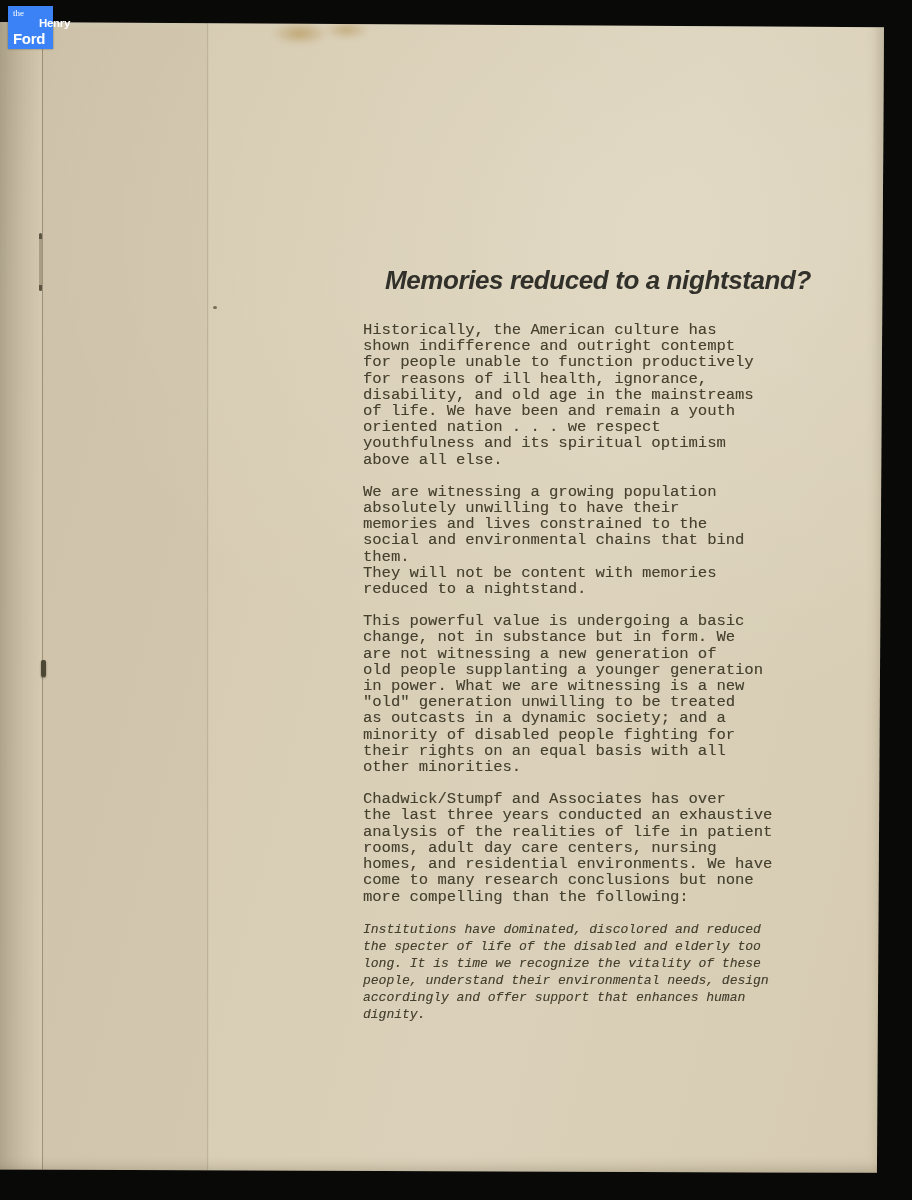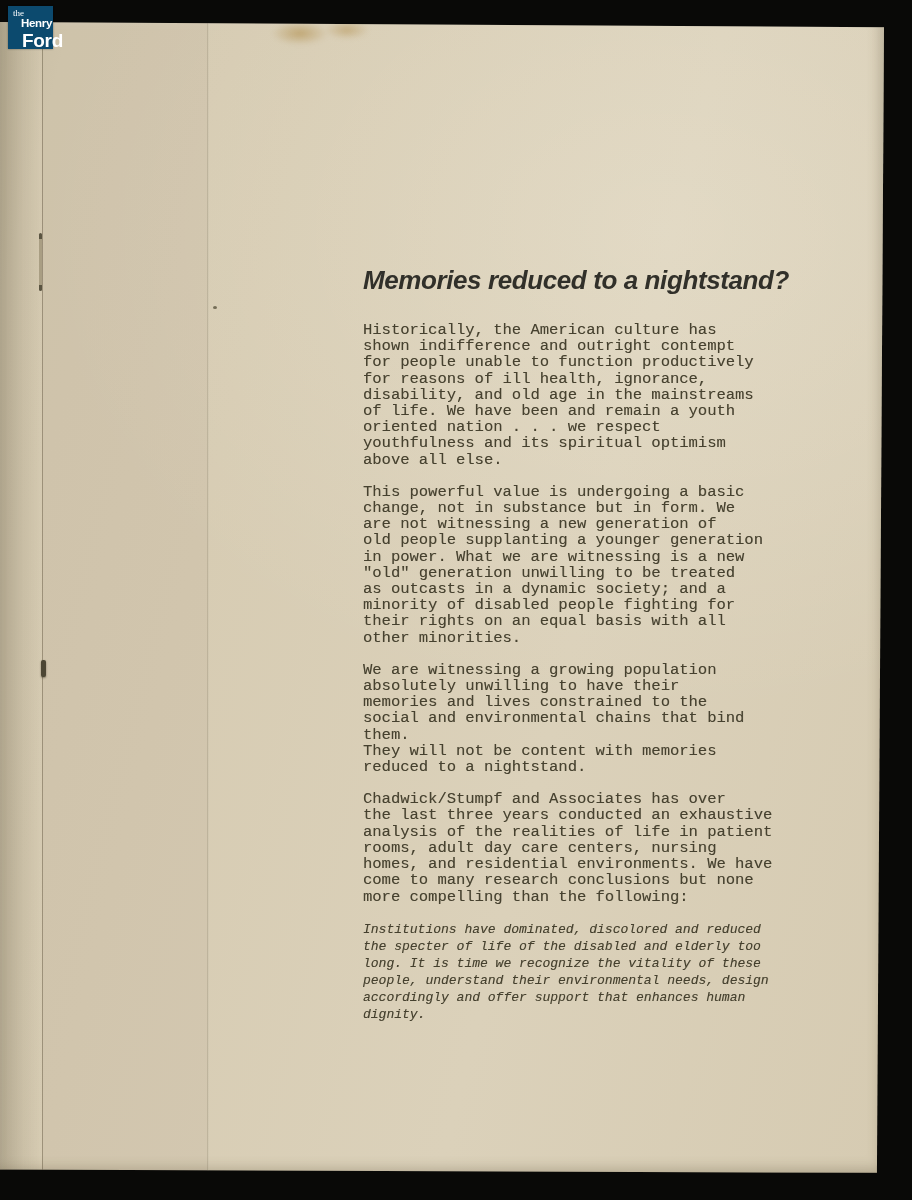--- a/index.html
+++ b/index.html
@@ -70,20 +70,21 @@
   .content {
     position: absolute; left: 363px; top: 245px; width: 470px;
   }
   .heading {
     margin: 0 0 29px 0;
     font-family: "Liberation Sans", sans-serif;
     font-weight: bold; font-style: italic;
     font-size: 26px; line-height: 1;
     letter-spacing: -0.4px;
     color: #31302a;
+    text-align: center;
   }
   .para {
     margin: 8px 0 16px 0;
     font-family: "Liberation Mono", "DejaVu Sans Mono", monospace;
     font-size: 15.5px; line-height: 16.2px;
     color: #46412f;
     white-space: pre;
     letter-spacing: 0;
     text-shadow: 0.3px 0.3px 0 rgba(70,65,47,0.35);
   }
@@ -91,27 +92,27 @@
     margin-top: 0;
     font-style: italic;
     font-size: 13px; line-height: 17px;
     color: #45402e;
   }
 
   
   .logo {
     position: absolute; left: 8px; top: 6px;
     width: 45px; height: 43px;
-    background: #0c4a6e;
+    background: #3b82f6;
     box-shadow: 0 0 2px rgba(0,0,0,0.4);
   }
   .logo span { position: absolute; color: #ffffff; line-height: 1; }
   .logo-the  { left: 5px;  top: 3px;  font-size: 9px;  font-weight: 400; font-family: "Liberation Serif", serif; }
-  .logo-henry{ left: 13px; top: 12px; font-size: 11.5px; font-weight: 700; letter-spacing: -0.3px; text-align: center; }
-  .logo-ford { left: 14px;  top: 25px; font-size: 19px; font-weight: 700; letter-spacing: -0.3px; }
+  .logo-henry{ left: 31px; top: 12px; font-size: 11.5px; font-weight: 700; letter-spacing: -0.3px; text-align: center; }
+  .logo-ford { left: 5px;  top: 25px; font-size: 15px; font-weight: 700; letter-spacing: -0.3px; }
 </style>
 </head>
 <body>
 
 <div class="stage">
 
   <div class="page">
     <div class="fold-strip"></div>
     <div class="mid-shade"></div>
     <div class="crease"></div>
@@ -126,38 +127,38 @@
       <p class="para">Historically, the American culture has
 shown indifference and outright contempt
 for people unable to function productively
 for reasons of ill health, ignorance,
 disability, and old age in the mainstreams
 of life. We have been and remain a youth
 oriented nation . . . we respect
 youthfulness and its spiritual optimism
 above all else.</p>
 
+      <p class="para">We are witnessing a growing population
+absolutely unwilling to have their
+memories and lives constrained to the
+social and environmental chains that bind
+them.
+They will not be content with memories
+reduced to a nightstand.</p>
+
       <p class="para">This powerful value is undergoing a basic
 change, not in substance but in form. We
 are not witnessing a new generation of
 old people supplanting a younger generation
 in power. What we are witnessing is a new
 "old" generation unwilling to be treated
 as outcasts in a dynamic society; and a
 minority of disabled people fighting for
 their rights on an equal basis with all
 other minorities.</p>
-
-      <p class="para">We are witnessing a growing population
-absolutely unwilling to have their
-memories and lives constrained to the
-social and environmental chains that bind
-them.
-They will not be content with memories
-reduced to a nightstand.</p>
 
       <p class="para">Chadwick/Stumpf and Associates has over
 the last three years conducted an exhaustive
 analysis of the realities of life in patient
 rooms, adult day care centers, nursing
 homes, and residential environments. We have
 come to many research conclusions but none
 more compelling than the following:</p>
 
       <p class="para conclusion">Institutions have dominated, discolored and reduced

